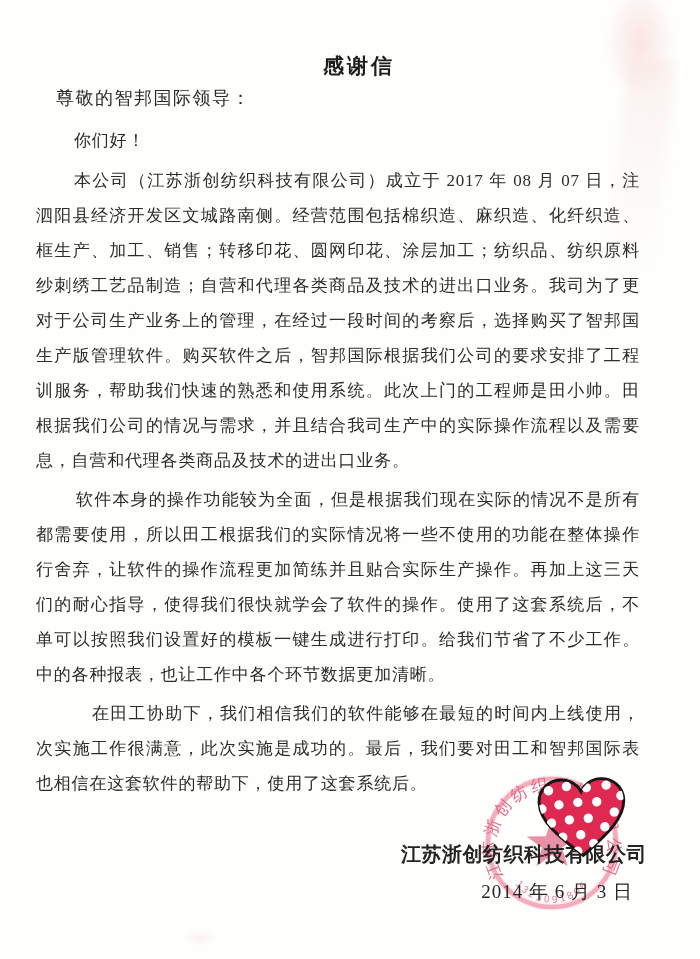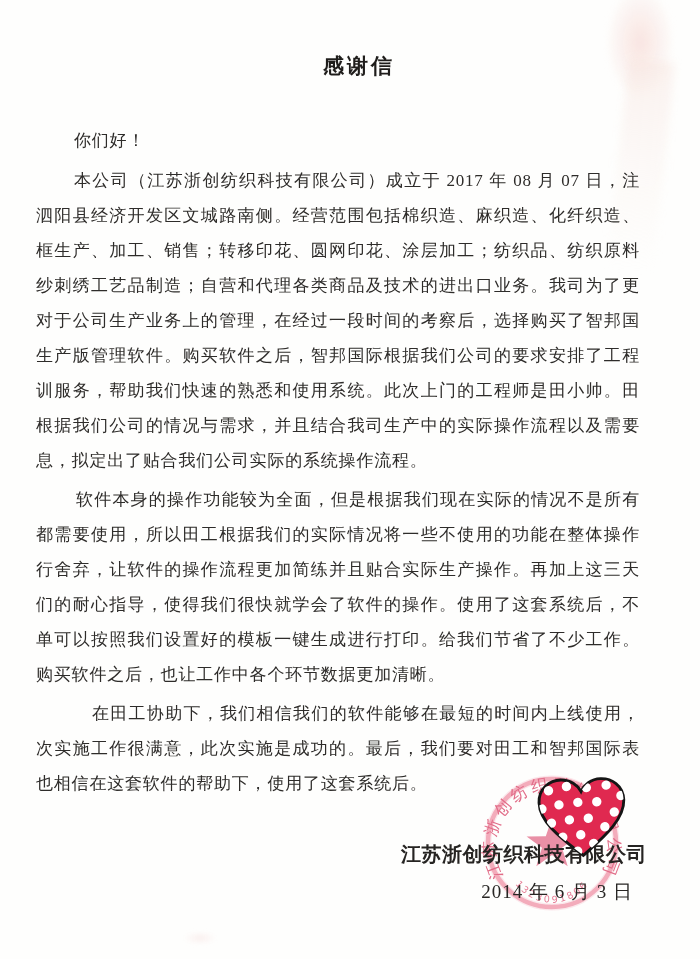--- a/index.html
+++ b/index.html
@@ -74,41 +74,42 @@
 <body>
 
 <div class="paper">
 
   <div class="smudge-top-right"></div>
   <div class="smudge-streak"></div>
   <div class="smudge-bottom"></div>
 
   <div class="title">感谢信</div>
 
+  <div class="salutation">尊敬的智邦国际领导：</div>
 
   <div class="letter-body">
     <div class="greeting">你们好！</div>
     <div class="paragraph" data-paragraph="0">
         <div class="line first">本公司（江苏浙创纺织科技有限公司）成立于 2017 年 08 月 07 日，注册地位于</div>
         <div class="line">泗阳县经济开发区文城路南侧。经营范围包括棉织造、麻织造、化纤织造、油画、画</div>
         <div class="line">框生产、加工、销售；转移印花、圆网印花、涂层加工；纺织品、纺织原料销售；抽</div>
         <div class="line">纱刺绣工艺品制造；自营和代理各类商品及技术的进出口业务。我司为了更好的实现</div>
         <div class="line">对于公司生产业务上的管理，在经过一段时间的考察后，选择购买了智邦国际的 ERP</div>
         <div class="line">生产版管理软件。购买软件之后，智邦国际根据我们公司的要求安排了工程师上门培</div>
         <div class="line">训服务，帮助我们快速的熟悉和使用系统。此次上门的工程师是田小帅。田工来后，</div>
         <div class="line">根据我们公司的情况与需求，并且结合我司生产中的实际操作流程以及需要记录的信</div>
-        <div class="line last">息，拟定出了贴合我们公司实际的系统操作流程。</div>
+        <div class="line last">息，自营和代理各类商品及技术的进出口业务。</div>
       </div>
     <div class="paragraph" data-paragraph="1">
         <div class="line first">软件本身的操作功能较为全面，但是根据我们现在实际的情况不是所有的功能</div>
         <div class="line">都需要使用，所以田工根据我们的实际情况将一些不使用的功能在整体操作流程上进</div>
         <div class="line">行舍弃，让软件的操作流程更加简练并且贴合实际生产操作。再加上这三天田工对我</div>
         <div class="line">们的耐心指导，使得我们很快就学会了软件的操作。使用了这套系统后，不仅打印表</div>
         <div class="line">单可以按照我们设置好的模板一键生成进行打印。给我们节省了不少工作。而且系统</div>
-        <div class="line last">购买软件之后，也让工作中各个环节数据更加清晰。</div>
+        <div class="line last">中的各种报表，也让工作中各个环节数据更加清晰。</div>
       </div>
     <div class="paragraph" data-paragraph="2">
         <div class="line first">在田工协助下，我们相信我们的软件能够在最短的时间内上线使用，我们对此</div>
         <div class="line">次实施工作很满意，此次实施是成功的。最后，我们要对田工和智邦国际表示感谢，</div>
         <div class="line last">也相信在这套软件的帮助下，使用了这套系统后。</div>
       </div>
   </div>
 
   <svg class="seal" viewBox="0 0 170 170">
     <defs>

